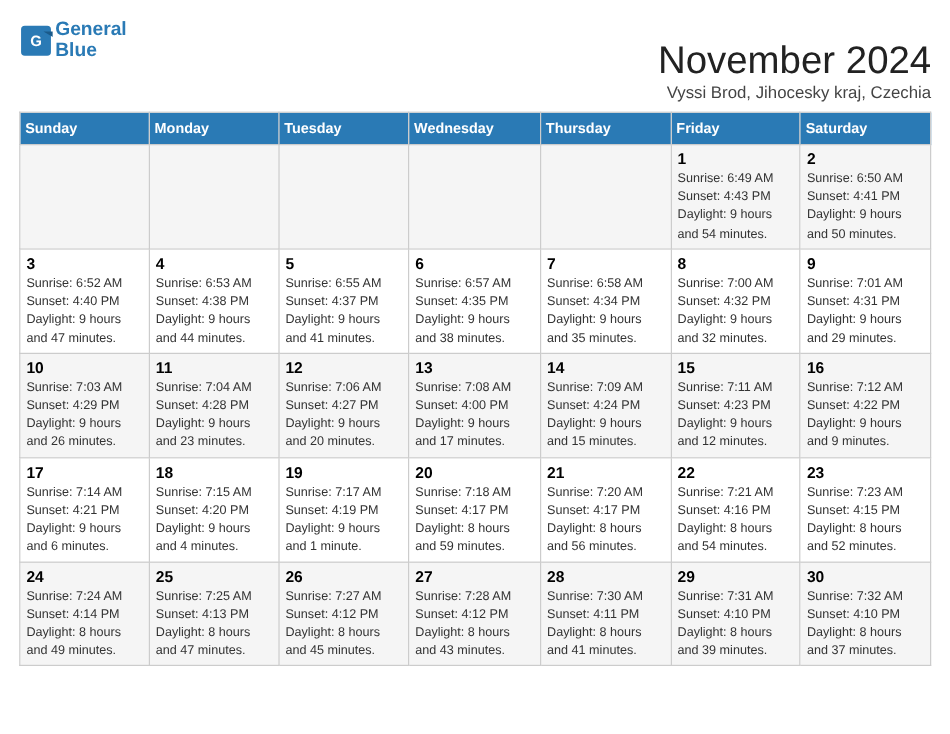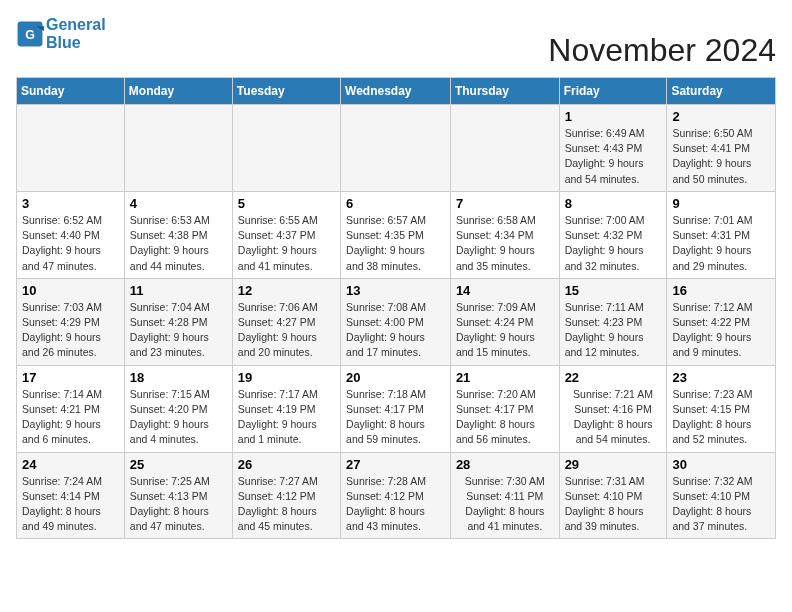--- a/index.html
+++ b/index.html
@@ -99,20 +99,21 @@
       <text x="18" y="24" text-anchor="middle" fill="white" font-size="16" font-weight="bold" font-family="Arial">G</text>
       <polygon points="26,8 36,14 36,8" fill="#1a5a8a"></polygon>
     </svg>
     <div class="logo-text">
       <div><span>General</span></div>
       <div><span>Blue</span></div>
     </div>
   </div>
   <div class="title-block">
     <div class="month-title">November 2024</div>
+    <div class="location-title">Vyssi Brod, Jihocesky kraj, Czechia</div>
   </div>
 </div>
 
 <table>
   <thead>
     <tr>
     <th>Sunday</th>
         <th>Monday</th>
         <th>Tuesday</th>
         <th>Wednesday</th>
@@ -255,21 +256,21 @@
 Daylight: 8 hours and 59 minutes.</div>
         </td>
         <td>
           <span class="day-number">21</span>
           <div class="day-info" style="white-space: pre-line;">Sunrise: 7:20 AM
 Sunset: 4:17 PM
 Daylight: 8 hours and 56 minutes.</div>
         </td>
         <td>
           <span class="day-number">22</span>
-          <div class="day-info" style="white-space: pre-line; text-align: center;">Sunrise: 7:21 AM
+          <div class="day-info" style="white-space: pre-line;">Sunrise: 7:21 AM
 Sunset: 4:16 PM
 Daylight: 8 hours and 54 minutes.</div>
         </td>
         <td>
           <span class="day-number">23</span>
           <div class="day-info" style="white-space: pre-line;">Sunrise: 7:23 AM
 Sunset: 4:15 PM
 Daylight: 8 hours and 52 minutes.</div>
         </td>
       </tr>
@@ -293,21 +294,21 @@
 Daylight: 8 hours and 45 minutes.</div>
         </td>
         <td>
           <span class="day-number">27</span>
           <div class="day-info" style="white-space: pre-line;">Sunrise: 7:28 AM
 Sunset: 4:12 PM
 Daylight: 8 hours and 43 minutes.</div>
         </td>
         <td>
           <span class="day-number">28</span>
-          <div class="day-info" style="white-space: pre-line; text-align: center;">Sunrise: 7:30 AM
+          <div class="day-info" style="white-space: pre-line;">Sunrise: 7:30 AM
 Sunset: 4:11 PM
 Daylight: 8 hours and 41 minutes.</div>
         </td>
         <td>
           <span class="day-number">29</span>
           <div class="day-info" style="white-space: pre-line;">Sunrise: 7:31 AM
 Sunset: 4:10 PM
 Daylight: 8 hours and 39 minutes.</div>
         </td>
         <td>

